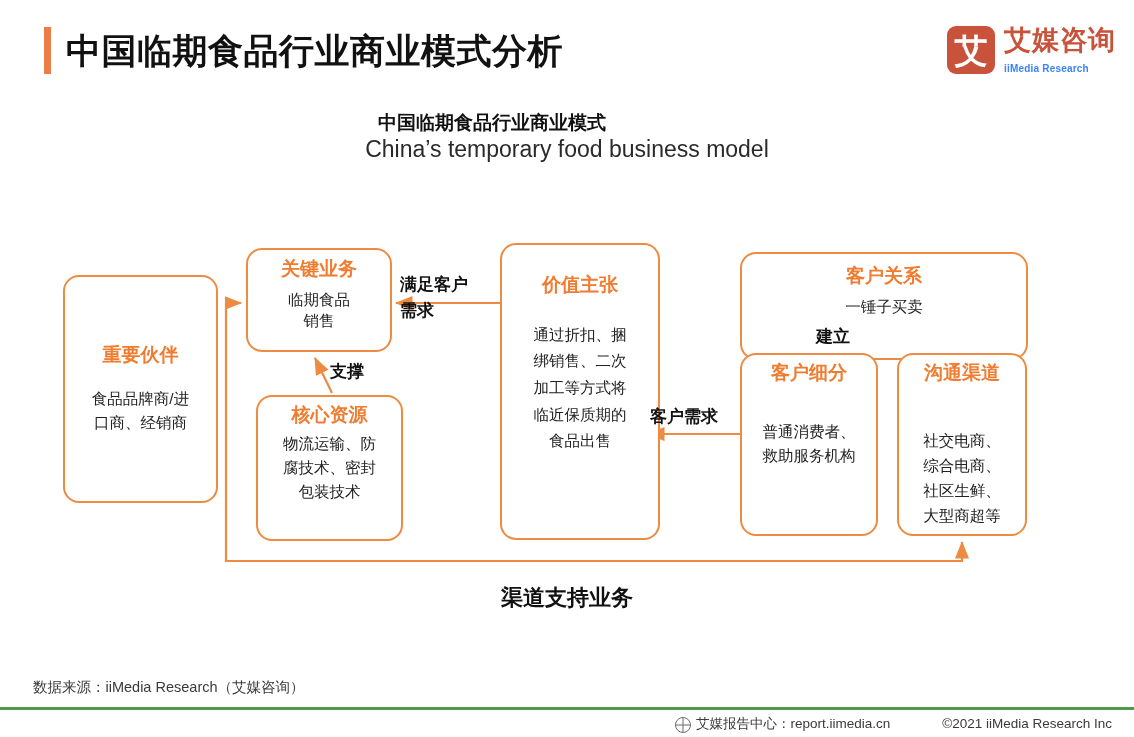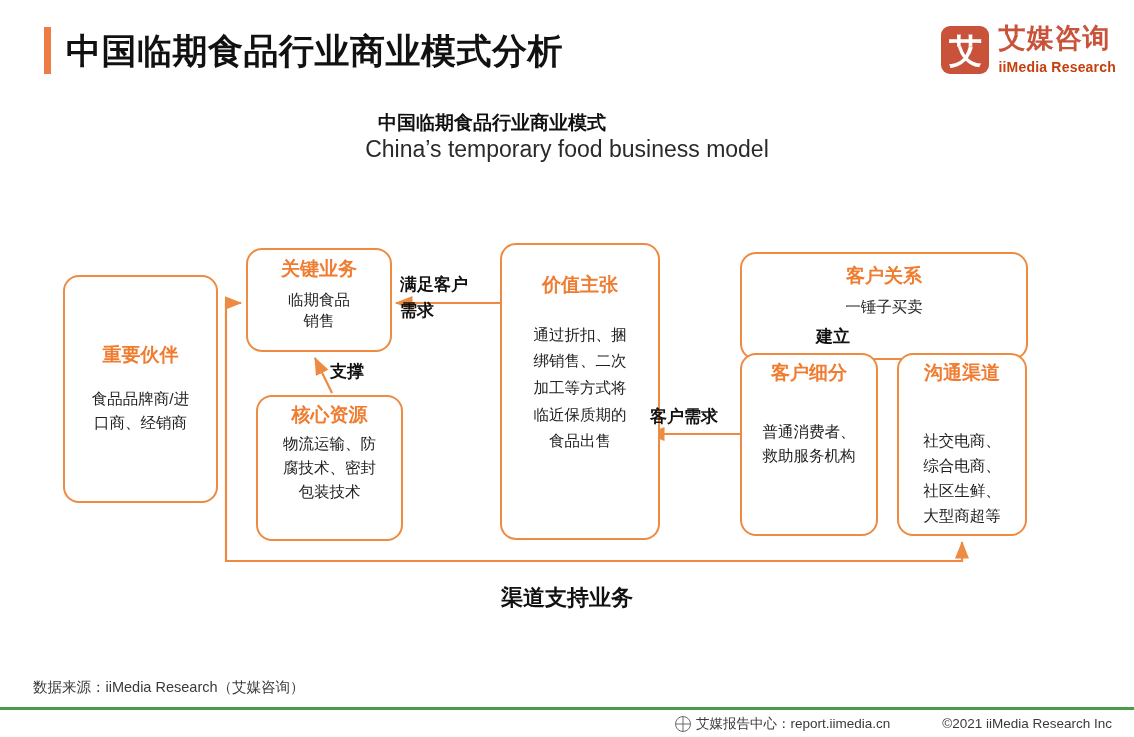--- a/index.html
+++ b/index.html
@@ -66,22 +66,22 @@
   }
   #logo-text { display: flex; flex-direction: column; justify-content: center; }
   #logo-cn {
     color: #C8533A;
     font-size: 27px;
     font-weight: bold;
     letter-spacing: 1px;
     line-height: 1.05;
   }
   #logo-en {
-    color: #c2410c;
-    font-size: 14px;
+    color: #3b82f6;
+    font-size: 10px;
     font-weight: bold;
     letter-spacing: 0.2px;
     line-height: 1.1;
     margin-top: 8px;
   }
 
   
   #chart-title-cn {
     position: absolute;
     left: 0; top: 110px;
@@ -199,21 +199,21 @@
     left: 0; top: 710px;
     width: 1134px; height: 27px;
     display: flex;
     align-items: center;
     justify-content: flex-end;
     padding-right: 22px;
     box-sizing: border-box;
   }
   #footer-report {
     display: flex;
-    align-items: center;
+    align-items: flex-end;
     font-size: 13.5px;
     color: #3a3a3a;
     white-space: nowrap;
   }
   #globe-icon {
     width: 14px; height: 14px;
     border-radius: 50%;
     border: 1.4px solid #6b6b6b;
     margin-right: 5px;
     position: relative;

